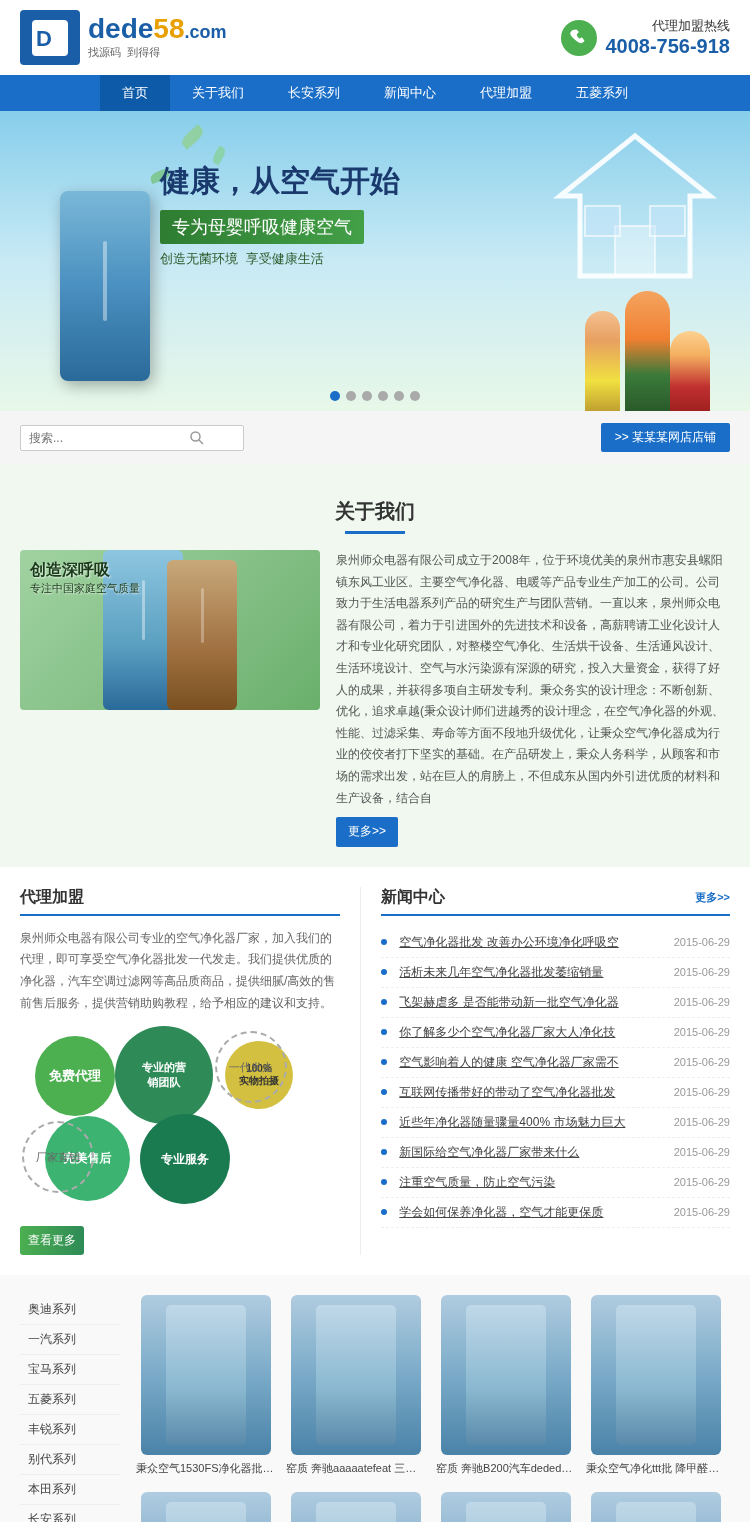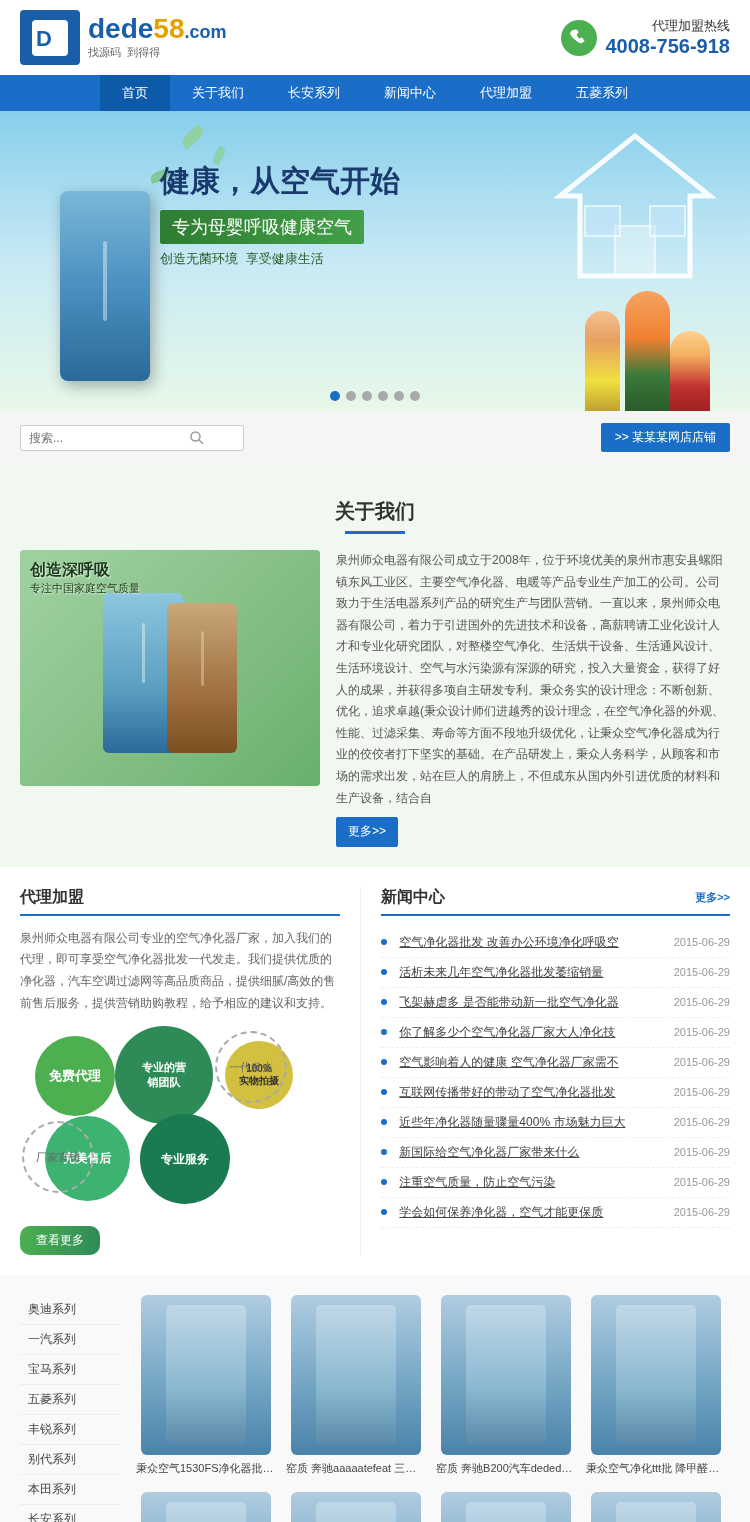--- a/index.html
+++ b/index.html
@@ -34,35 +34,35 @@
 
     
     .search-bar { background: #f5f5f5; padding: 12px 20px; display: flex; align-items: center; justify-content: space-between; }
     .search-input-wrap { display: flex; align-items: center; border: 1px solid #ccc; background: #fff; padding: 4px 8px; width: 224px; border-radius: 2px; }
     .search-input { border: none; outline: none; font-size: 12px; width: 160px; }
     .search-btn-alt { background: #1a6ec7; color: #fff; border: none; padding: 6px 14px; font-size: 12px; cursor: pointer; border-radius: 2px; }
 
     
     .about-section { padding: 20px; background: #f0f8f0; }
     .about-content { display: flex; gap: 16px; }
-    .about-image { width: 300px; height: 236px; background: linear-gradient(135deg, #c8e6c9 0%, #a5d6a7 50%, #81c784 100%); border-radius: 4px; flex-shrink: 0; position: relative; overflow: hidden; display: flex; align-items: center; justify-content: center; flex-direction: column; }
+    .about-image { width: 300px; height: 160px; background: linear-gradient(135deg, #c8e6c9 0%, #a5d6a7 50%, #81c784 100%); border-radius: 4px; flex-shrink: 0; position: relative; overflow: hidden; display: flex; align-items: center; justify-content: center; flex-direction: column; }
     .about-image-overlay { position: absolute; inset: 0; background: linear-gradient(135deg, rgba(100,180,100,0.4) 0%, rgba(50,120,50,0.3) 100%); }
     .about-product-img { width: 80px; height: 160px; background: linear-gradient(180deg, #8dc6e0 0%, #5a9fc0 60%, #2a6a9a 100%); border-radius: 6px; z-index: 1; }
     .about-product-img2 { width: 70px; height: 150px; background: linear-gradient(180deg, #c8a87a 0%, #a07040 60%, #7a5020 100%); border-radius: 6px; z-index: 1; margin-left: -20px; }
     .about-text { flex: 1; font-size: 12px; line-height: 1.8; color: #555; }
     .more-btn { display: inline-block; background: #1a6ec7; color: #fff; padding: 4px 12px; font-size: 12px; text-decoration: none; margin-top: 8px; border-radius: 2px; }
 
     
     .two-col { display: flex; gap: 0; padding: 20px; background: #fff; }
     .agency-col { width: 340px; padding-right: 20px; }
     .news-col { flex: 1; border-left: 1px solid #eee; padding-left: 20px; }
     .col-title { font-size: 16px; font-weight: bold; color: #333; border-bottom: 2px solid #1a6ec7; padding-bottom: 6px; margin-bottom: 12px; display: flex; justify-content: space-between; align-items: center; }
     .more-link { font-size: 11px; color: #1a6ec7; text-decoration: none; }
     .agency-desc { font-size: 12px; color: #666; line-height: 1.8; margin-bottom: 12px; }
-    .see-more-btn { background: linear-gradient(90deg, #4caf50, #2e8b57); color: #fff; border: none; padding: 6px 16px; cursor: pointer; border-radius: 10px; font-size: 12px; margin-top: 10px; }
+    .see-more-btn { background: linear-gradient(90deg, #4caf50, #2e8b57); color: #fff; border: none; padding: 6px 8px; cursor: pointer; border-radius: 3px; font-size: 12px; margin-top: 10px; }
 
     
     .news-item { display: flex; justify-content: space-between; align-items: center; padding: 6px 0; border-bottom: 1px dashed #eee; }
     .news-dot { width: 6px; height: 6px; background: #1a6ec7; border-radius: 50%; margin-right: 6px; flex-shrink: 0; }
     .news-title { flex: 1; font-size: 12px; color: #444; white-space: nowrap; overflow: hidden; text-overflow: ellipsis; max-width: 260px; }
     .news-date { font-size: 11px; color: #999; margin-left: 8px; flex-shrink: 0; }
 
     
     .products-section { padding: 20px; background: #f9f9f9; }
     .products-layout { display: flex; gap: 16px; }

